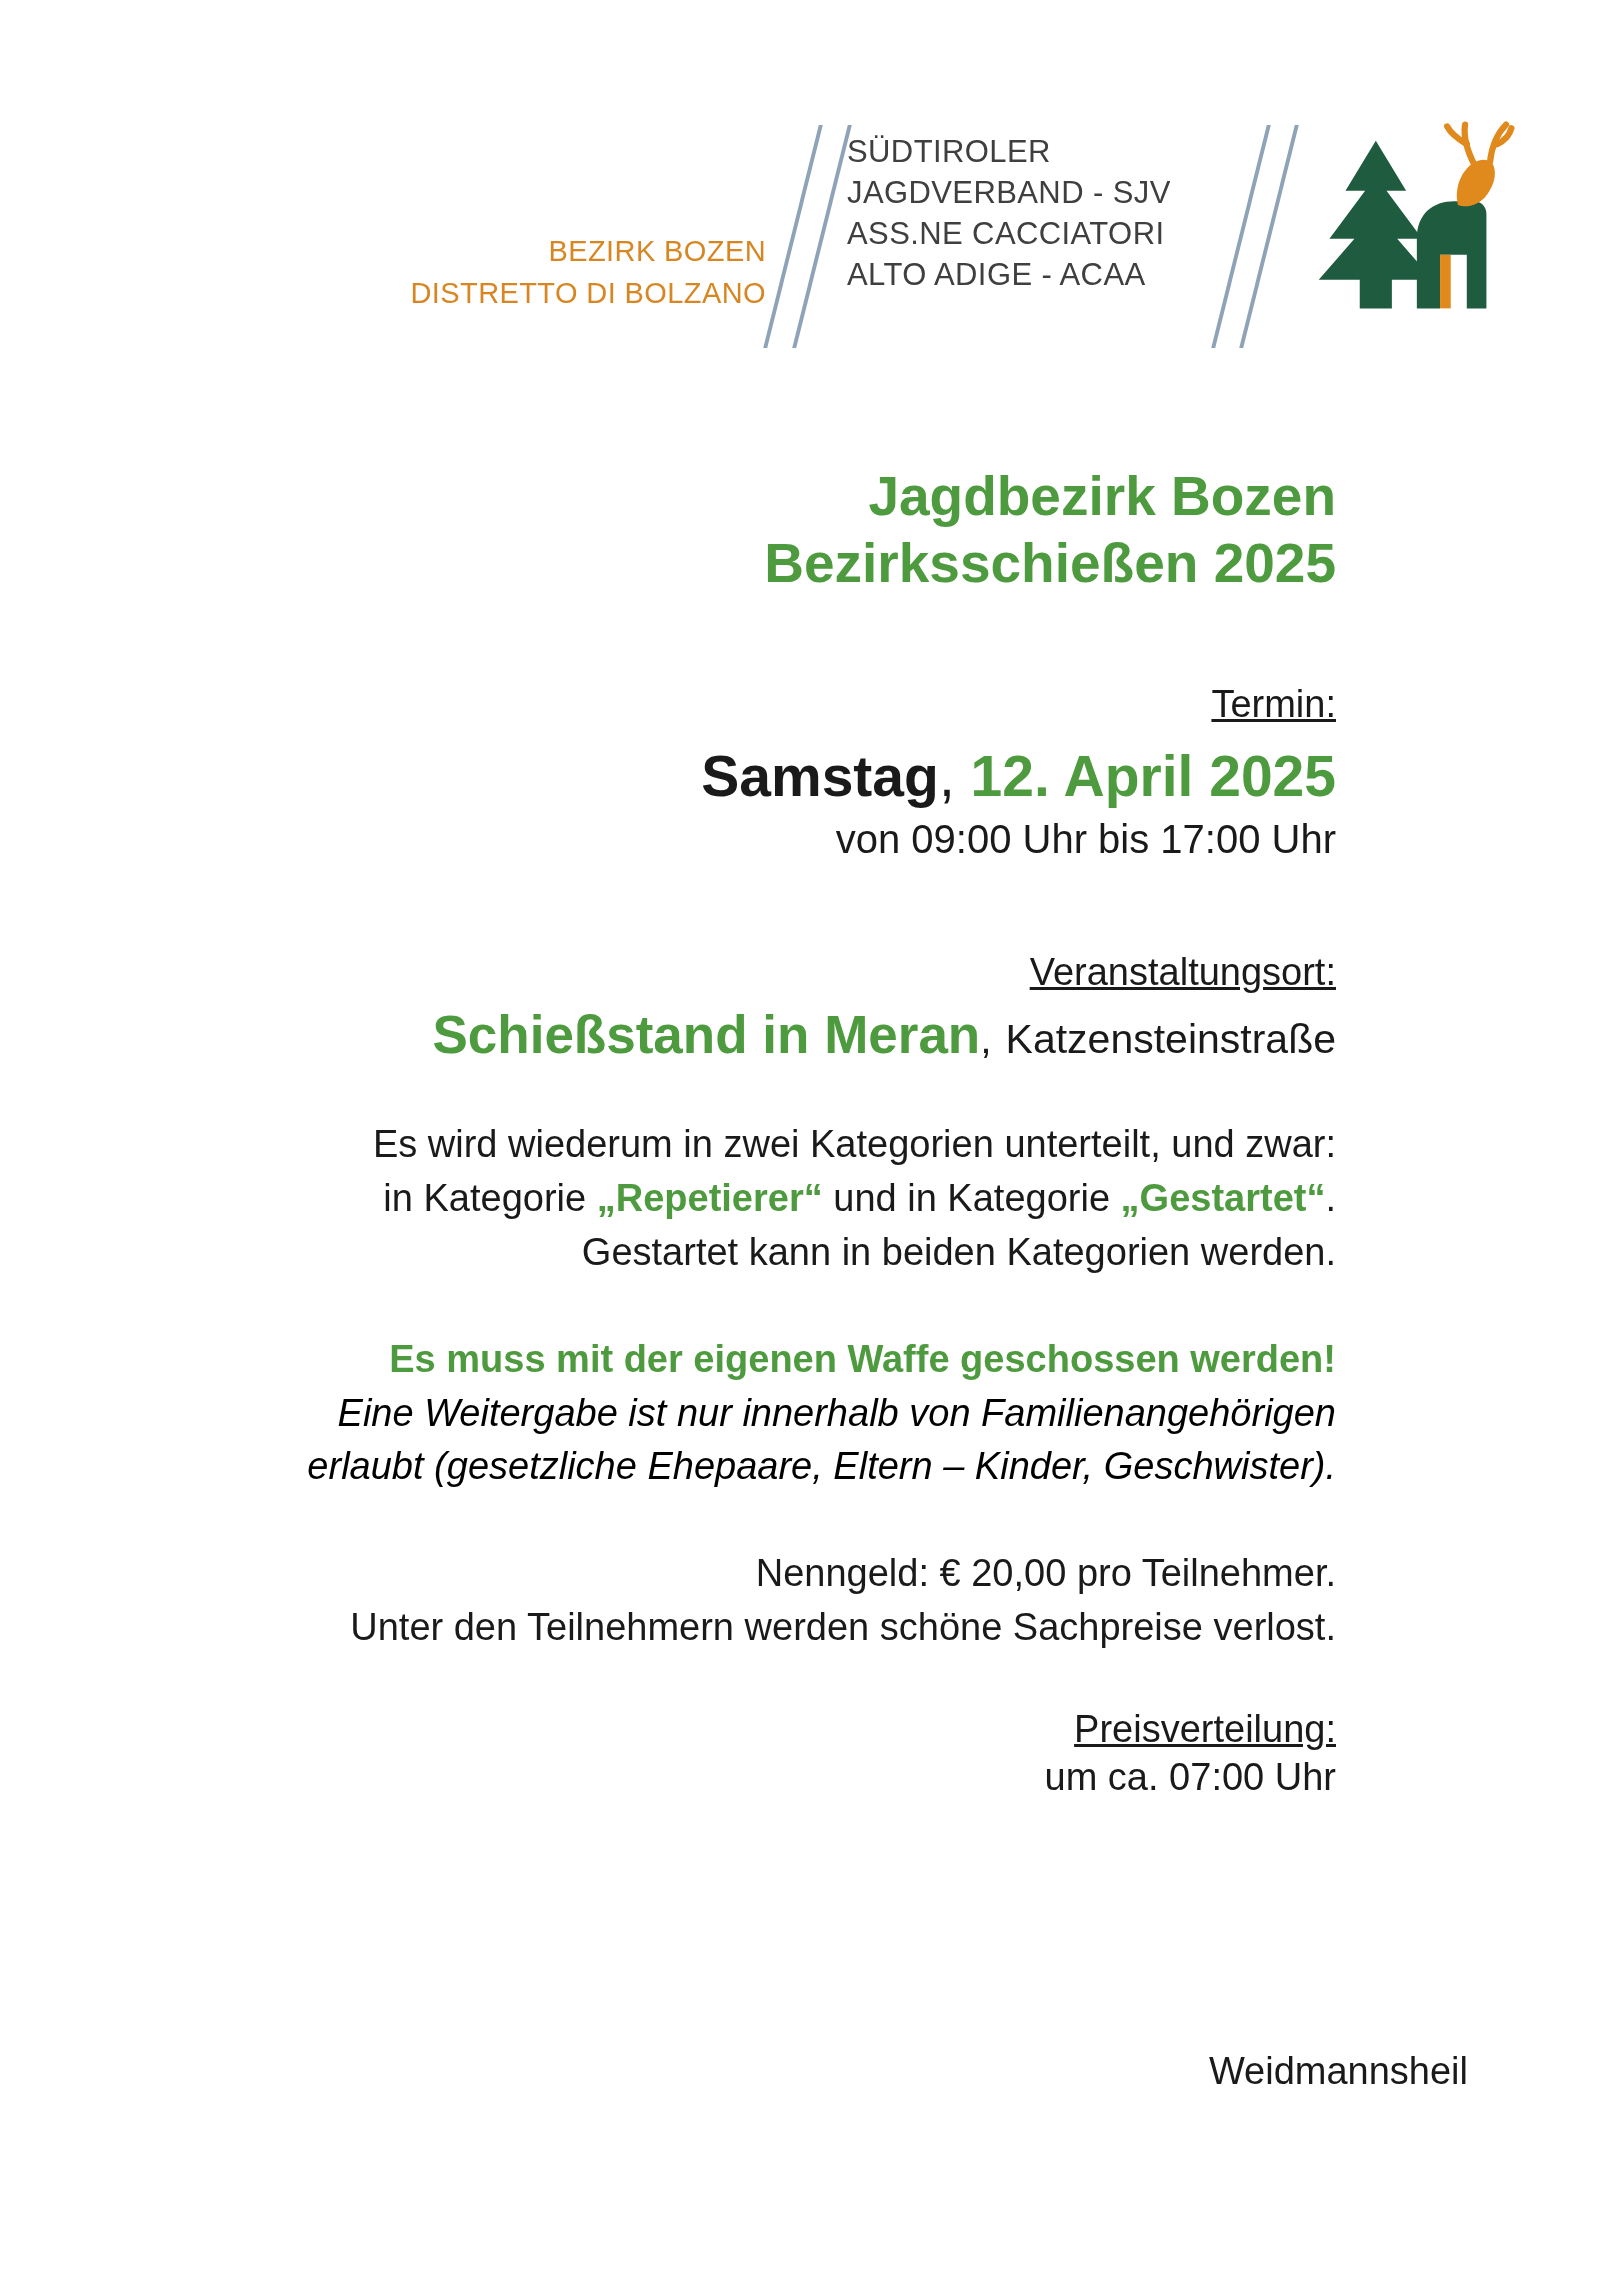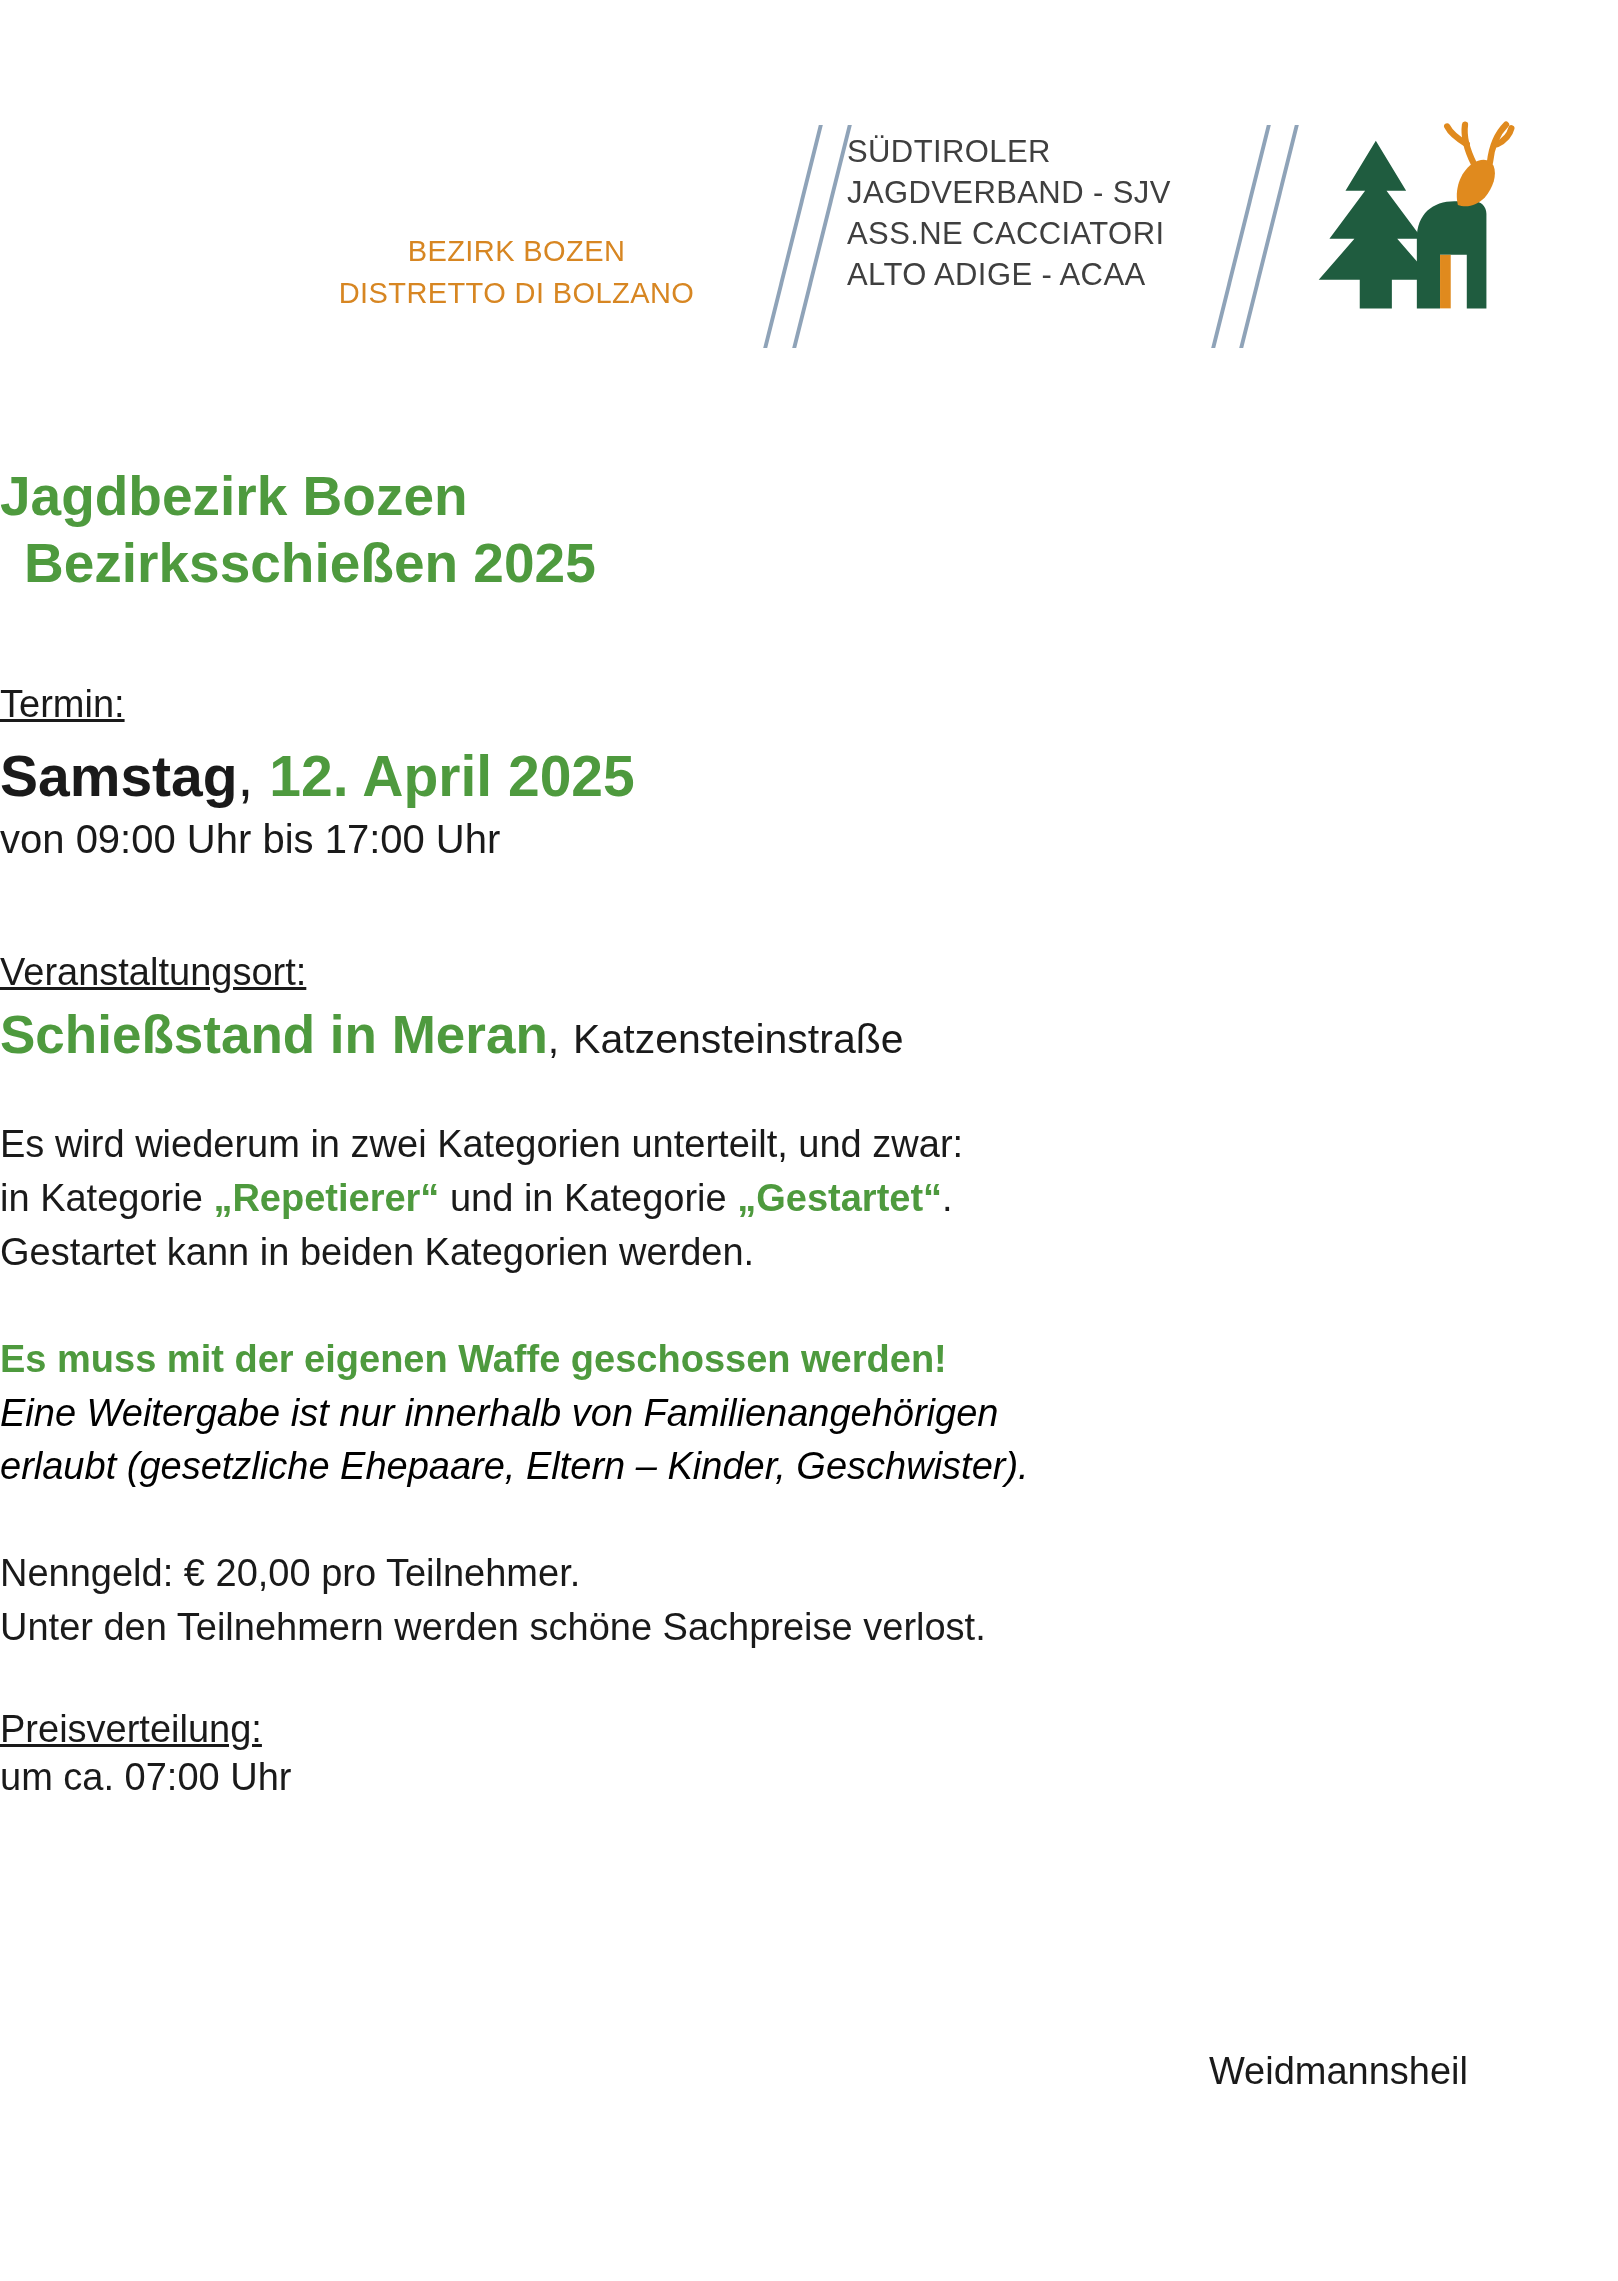--- a/index.html
+++ b/index.html
@@ -27,21 +27,21 @@
     top: 52px;
     left: 0;
     width: 1618px;
     height: 258px;
   }
   .district-block {
     position: absolute;
     left: 267px;
     top: 178px;
     width: 499px;
-    text-align: center;
+    text-align: right;
     color: #d78622;
     font-size: 29px;
     letter-spacing: 0.4px;
     line-height: 1.45;
     font-family: "Liberation Sans", sans-serif;
   }
   .slash {
     position: absolute;
     width: 3.6px;
     background: #8fa3b8;
@@ -87,21 +87,21 @@
     width: 232px;
     height: 223px;
   }
 
   
   .content {
     position: absolute;
     top: 463px;
     left: 0;
     width: 1336px;
-    text-align: left;
+    text-align: right;
   }
   .title {
     color: #4e9a3e;
     font-weight: bold;
     font-size: 55px;
     line-height: 1.22;
     margin: 0;
   }
   .title .l2 { display: block; margin-left: 24px; }
 

